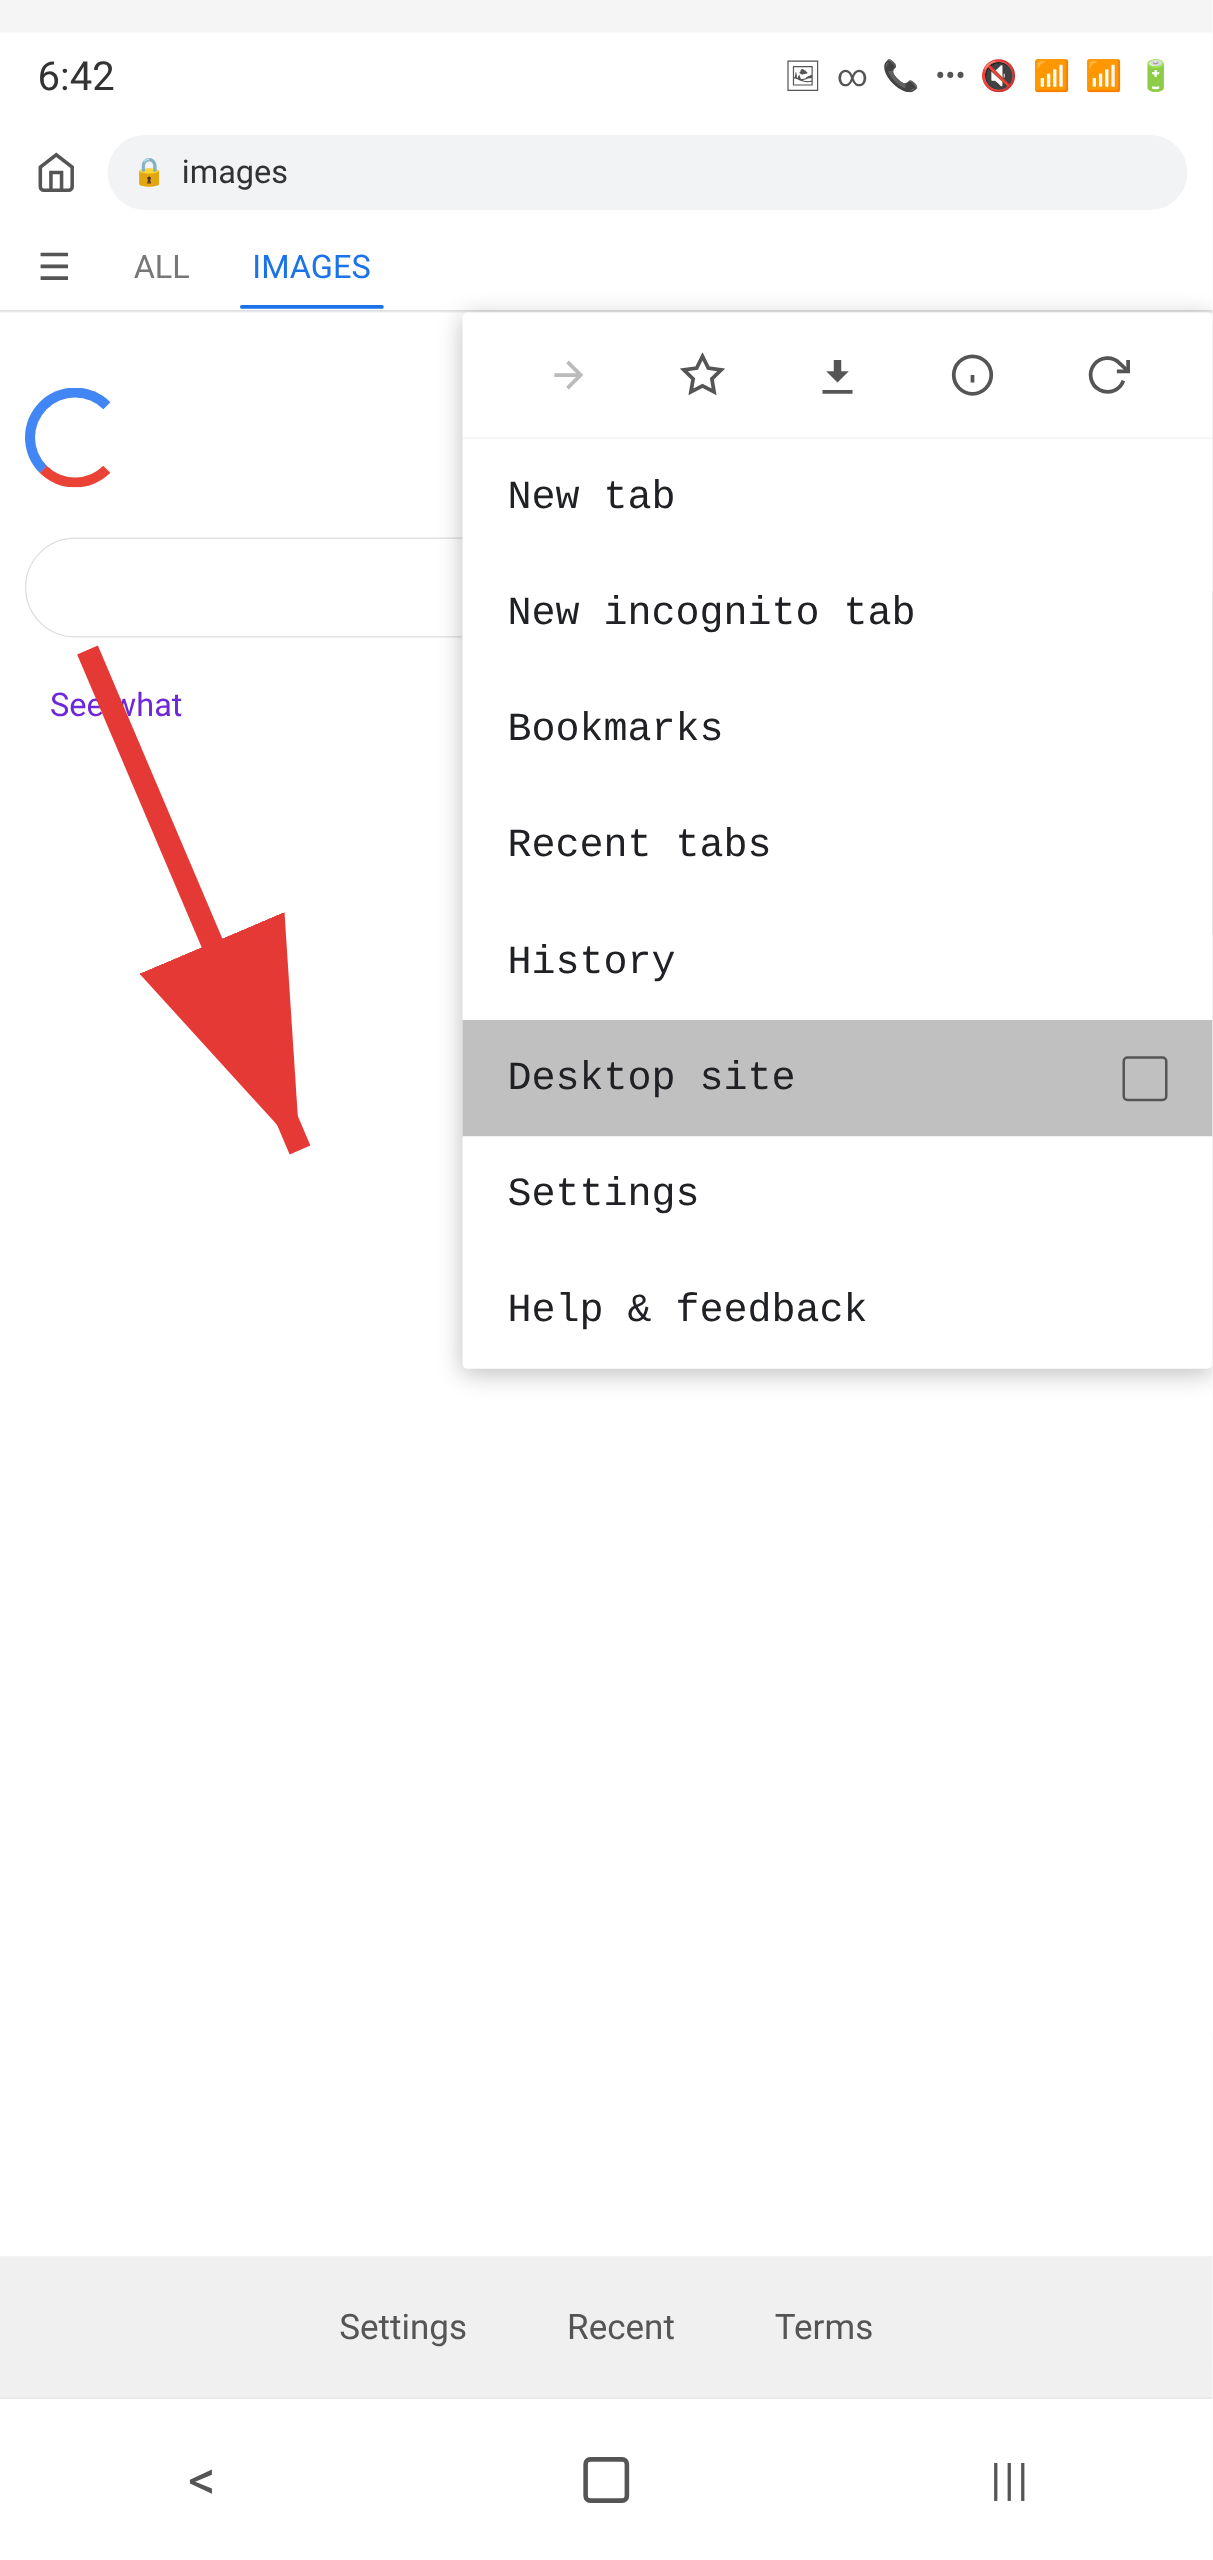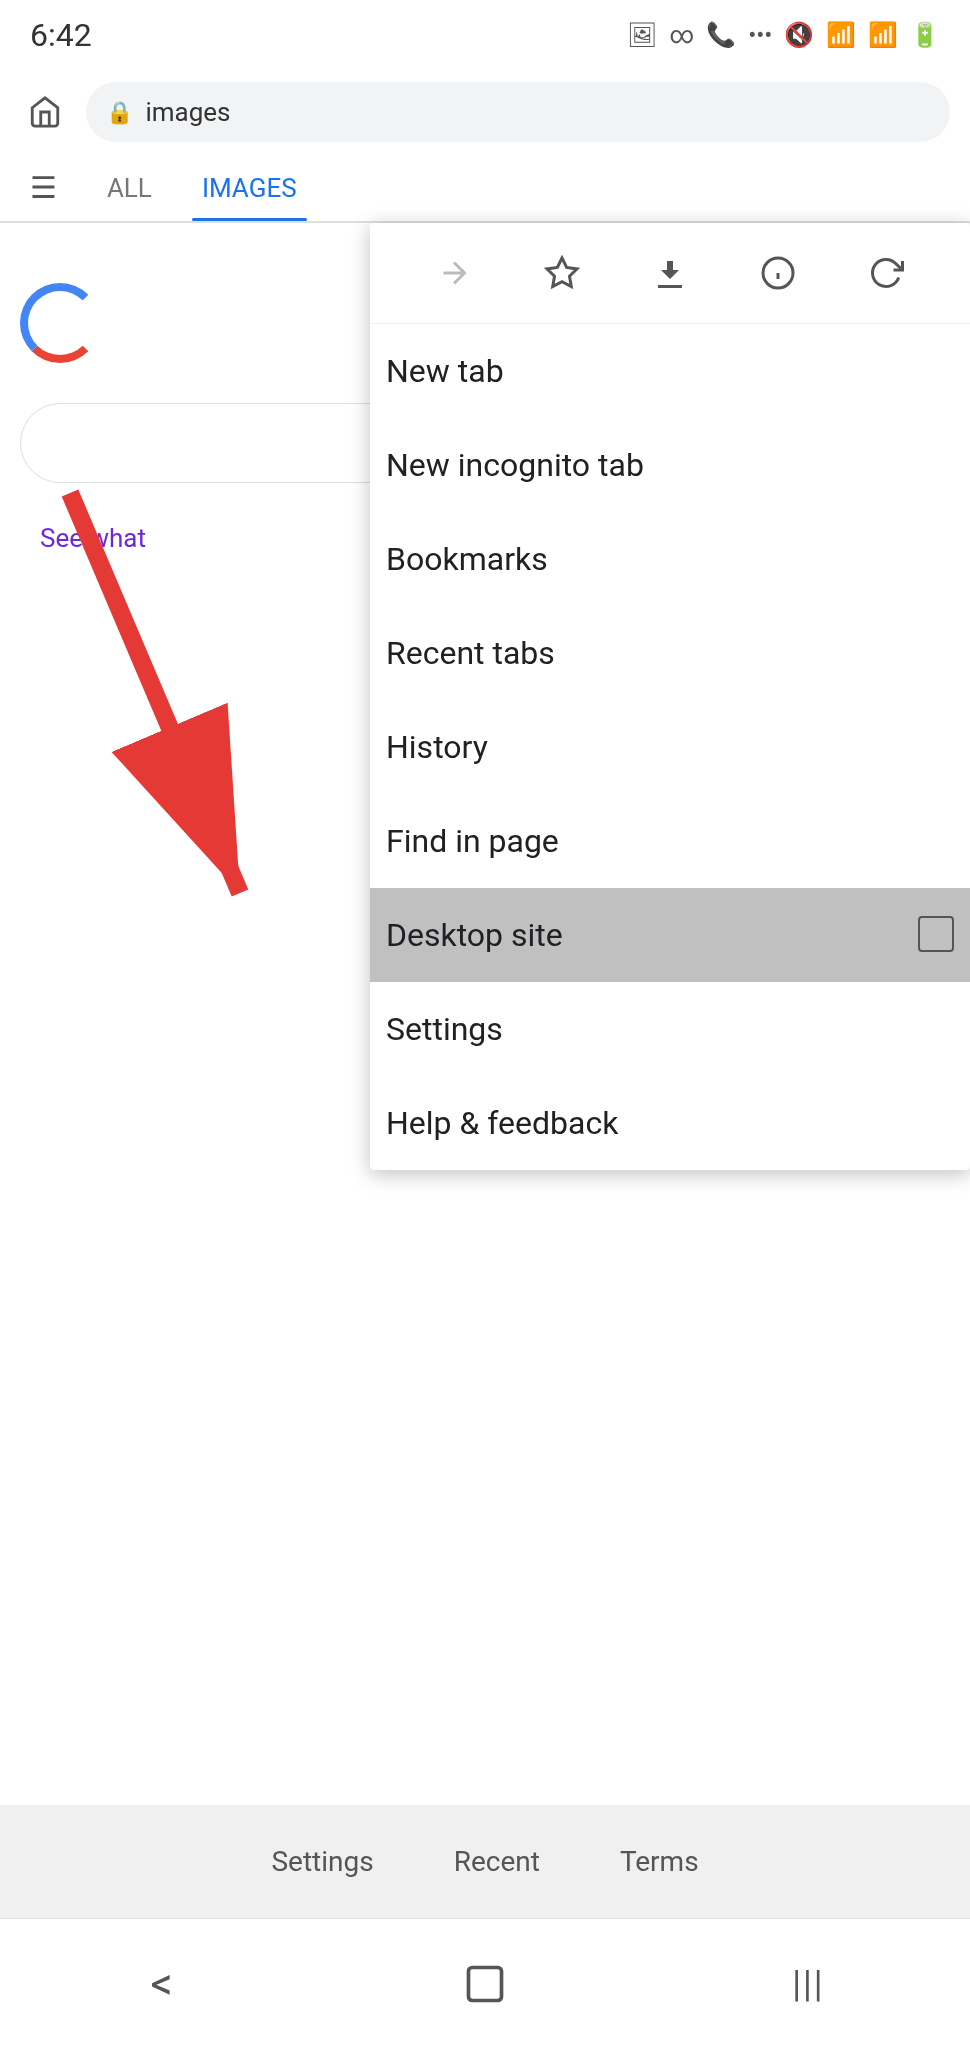--- a/index.html
+++ b/index.html
@@ -17,20 +17,21 @@
     .status-bar {
       width: 100%;
       height: 70px;
       background: #fff;
       display: flex;
       align-items: center;
       justify-content: space-between;
       padding: 0 30px;
       position: relative;
       z-index: 1;
+      margin-top: 26px;
     }
     .status-time {
       font-size: 32px;
       font-weight: 400;
       color: #333;
     }
     .status-icons {
       display: flex;
       align-items: center;
       gap: 12px;
@@ -194,27 +195,28 @@
       display: flex;
       align-items: center;
       justify-content: center;
     }
     .toolbar-icon.disabled {
       color: #bbb;
     }
 
     
     .menu-item {
-      padding: 28px 16px;
+      padding: 28px 36px;
       font-size: 32px;
       color: #202124;
       display: flex;
-      align-items: flex-start;
+      align-items: flex-end;
       justify-content: space-between;
       cursor: pointer;
+      font-family: Liberation Mono, monospace;
     }
     .menu-item.highlighted {
       background: #c0c0c0;
     }
     .menu-item .checkbox {
       width: 36px;
       height: 36px;
       border: 2px solid #555;
       border-radius: 4px;
       flex-shrink: 0;
@@ -377,23 +379,20 @@
         </div>
         <div class="menu-item">
           <span>Bookmarks</span>
         </div>
         <div class="menu-item">
           <span>Recent tabs</span>
         </div>
         <div class="menu-item">
           <span>History</span>
         </div>
-        <div class="menu-item">
-          <span>Find in page</span>
-        </div>
         <div class="menu-item highlighted">
           <span>Desktop site</span>
           <div class="checkbox"></div>
         </div>
         <div class="menu-item">
           <span>Settings</span>
         </div>
         <div class="menu-item">
           <span>Help &amp; feedback</span>
         </div>

